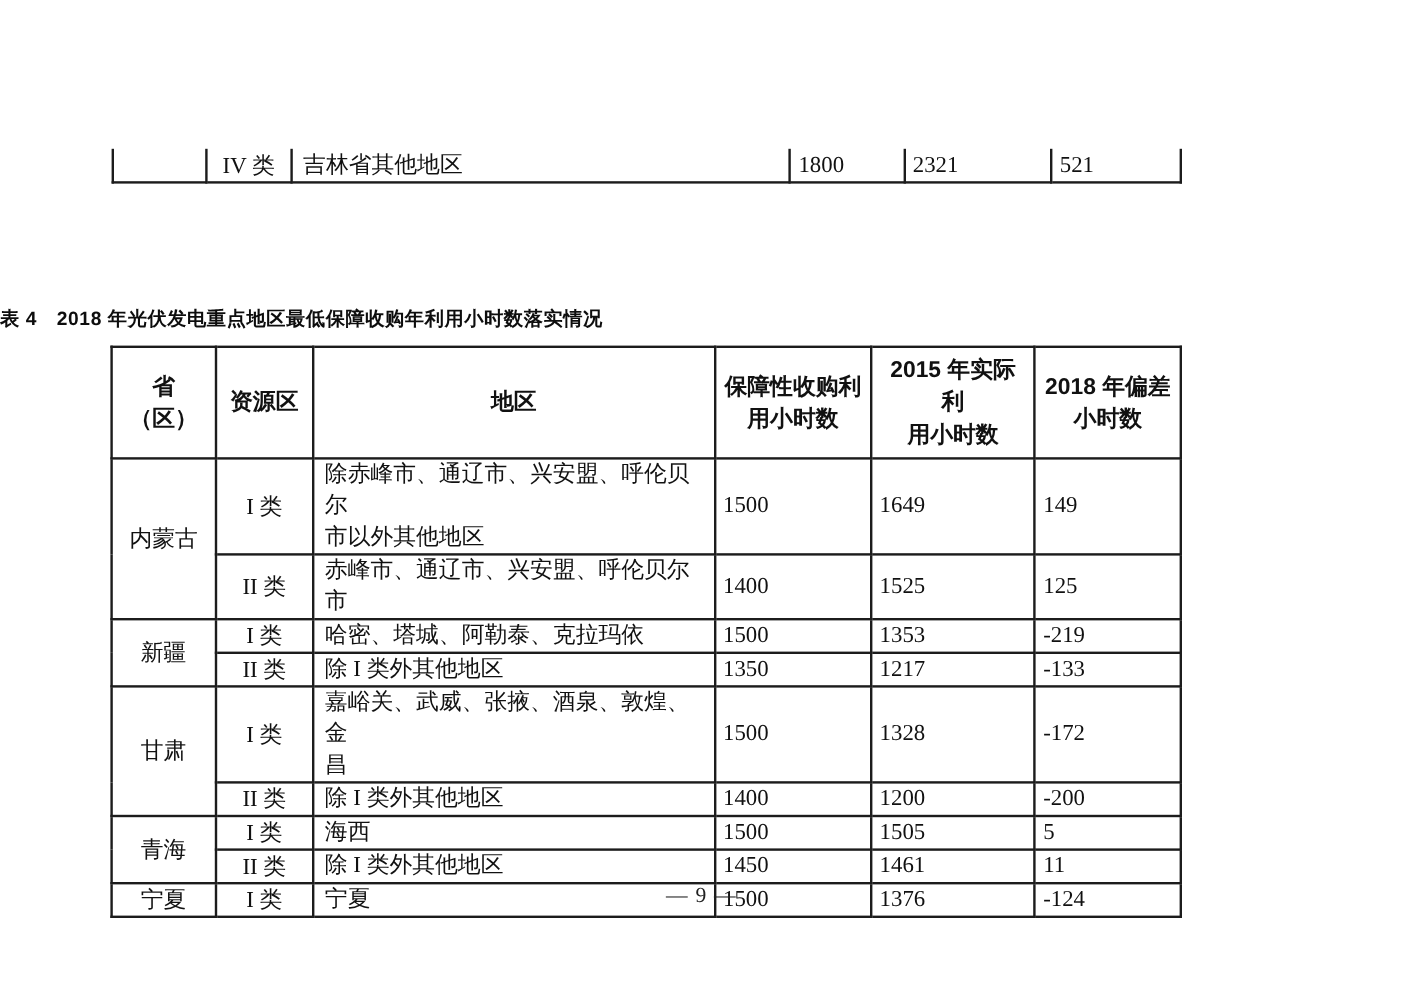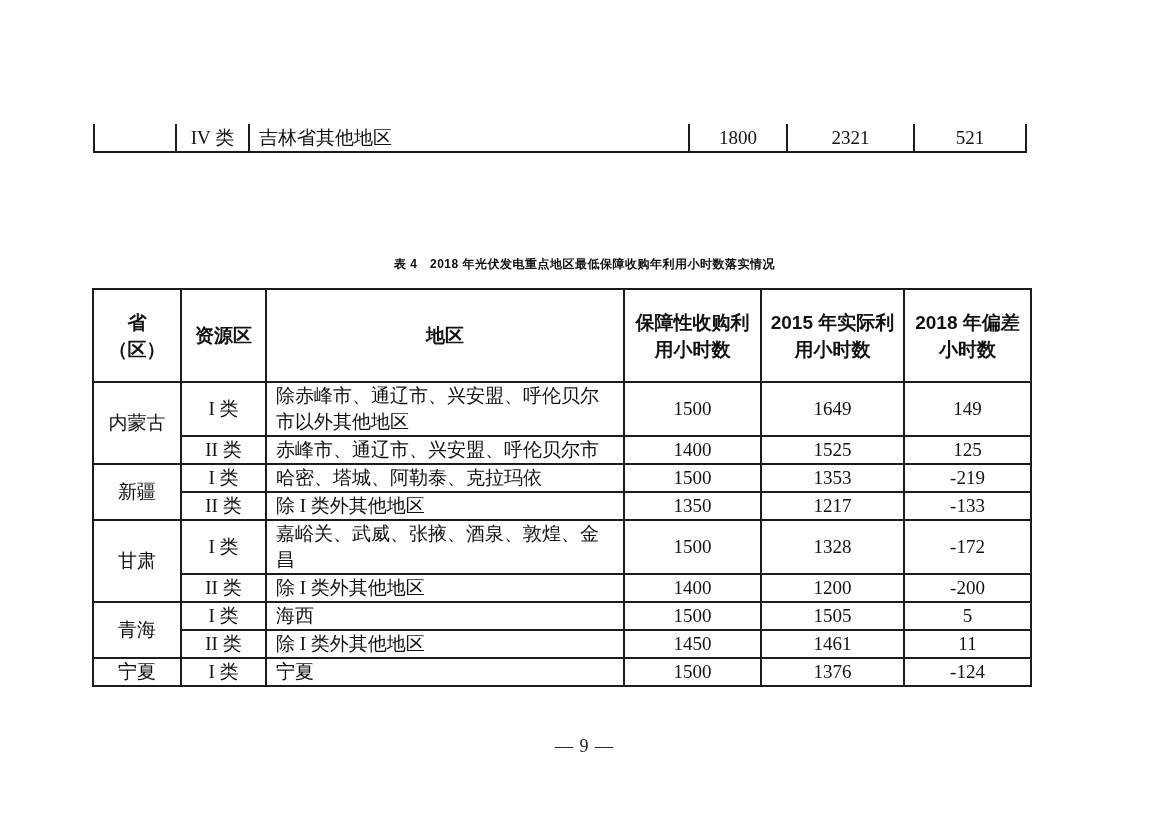--- a/index.html
+++ b/index.html
@@ -4,21 +4,21 @@
 <style>
   * { margin: 0; padding: 0; box-sizing: border-box; }
   html, body { background: #ffffff; }
   body {
     width: 1169px; height: 827px;
     font-family: "Liberation Serif", "DejaVu Serif", serif;
     color: #111111;
   }
   .page {
     position: relative;
-    width: 1169px; height: 827px;
+    width: 985px; height: 827px;
     background: #ffffff;
     overflow: hidden;
   }
   table {
     border-collapse: collapse;
     table-layout: fixed;
   }
   td, th {
     border: 2px solid #1c1c1c;
     font-size: 19px;
@@ -27,24 +27,24 @@
     overflow: hidden;
   }
   
   .top-table { position: absolute; left: 93px; top: 124px; }
   .top-table tr { height: 28px; }
   .top-table tr:first-child td { border-top: none; }
 
   .table-title {
     position: absolute;
     left: 0; top: 256px; width: 1169px;
-    text-align: center;
+    text-align: left;
     font-family: "Liberation Sans", "DejaVu Sans", sans-serif;
     font-weight: bold;
-    font-size: 12px;
+    font-size: 16px;
     color: #0d0d0d;
     letter-spacing: 0.5px;
   }
 
   .main-table { position: absolute; left: 92px; top: 288px; }
   .main-table th {
     font-family: "Liberation Sans", "DejaVu Sans", sans-serif;
     font-weight: bold;
     font-size: 19px;
     text-align: center;
@@ -55,21 +55,21 @@
   .row-tall { height: 54px; }
   .row-std  { height: 28px; padding-left: 44px; }
 
   .prov, .zone { text-align: center; }
   .region {
     text-align: left;
     white-space: pre-line;
     line-height: 26px;
     padding-left: 9px;
   }
-  .num { text-align: center; }
+  .num { }
 
   .page-number {
     position: absolute;
     left: 0; top: 736px; width: 1169px;
     text-align: center;
     font-size: 18px;
     color: #222222;
     letter-spacing: 1px;
   }
 </style>

